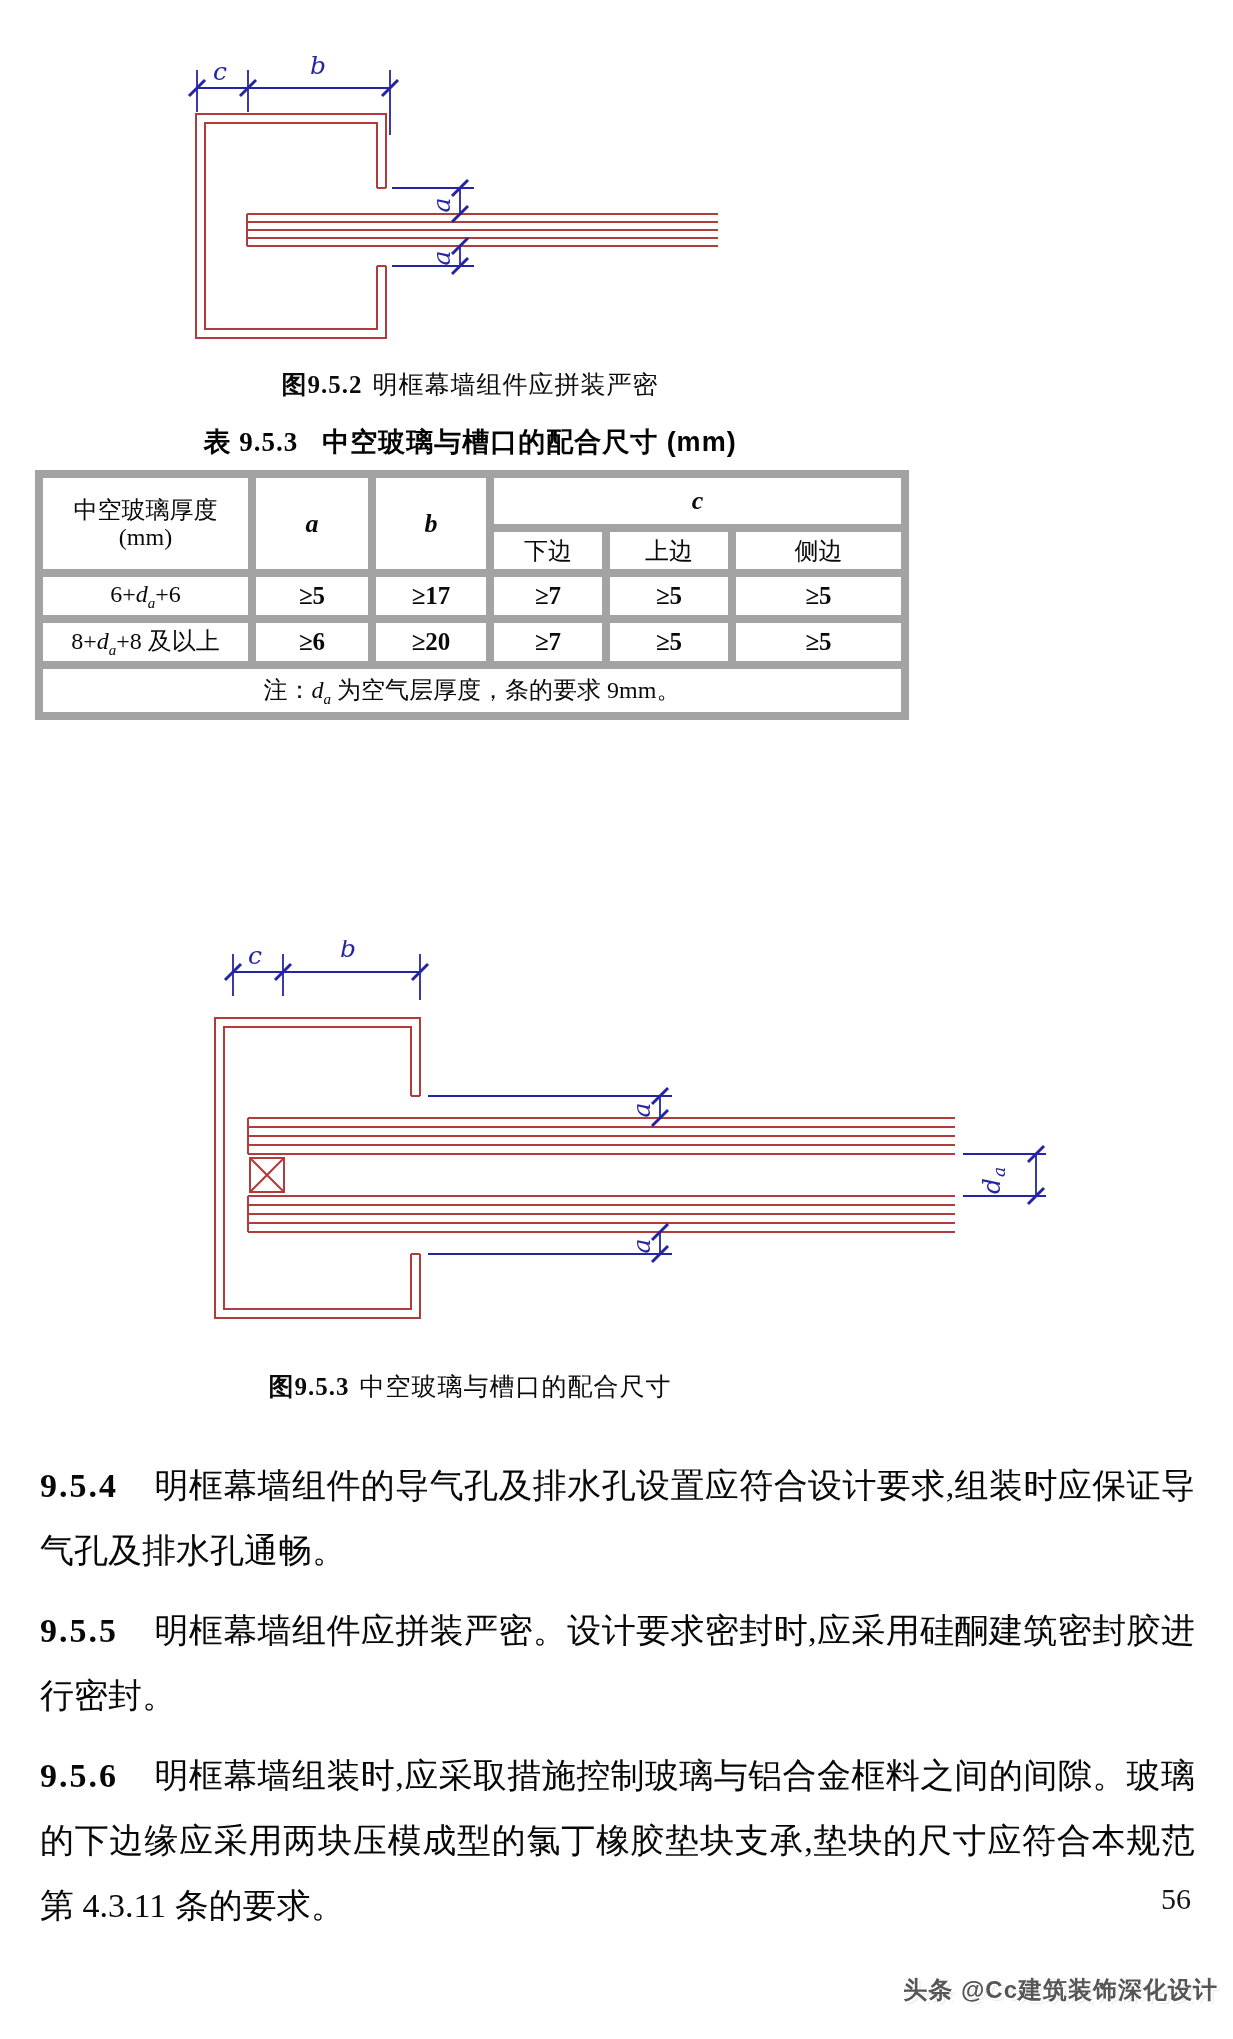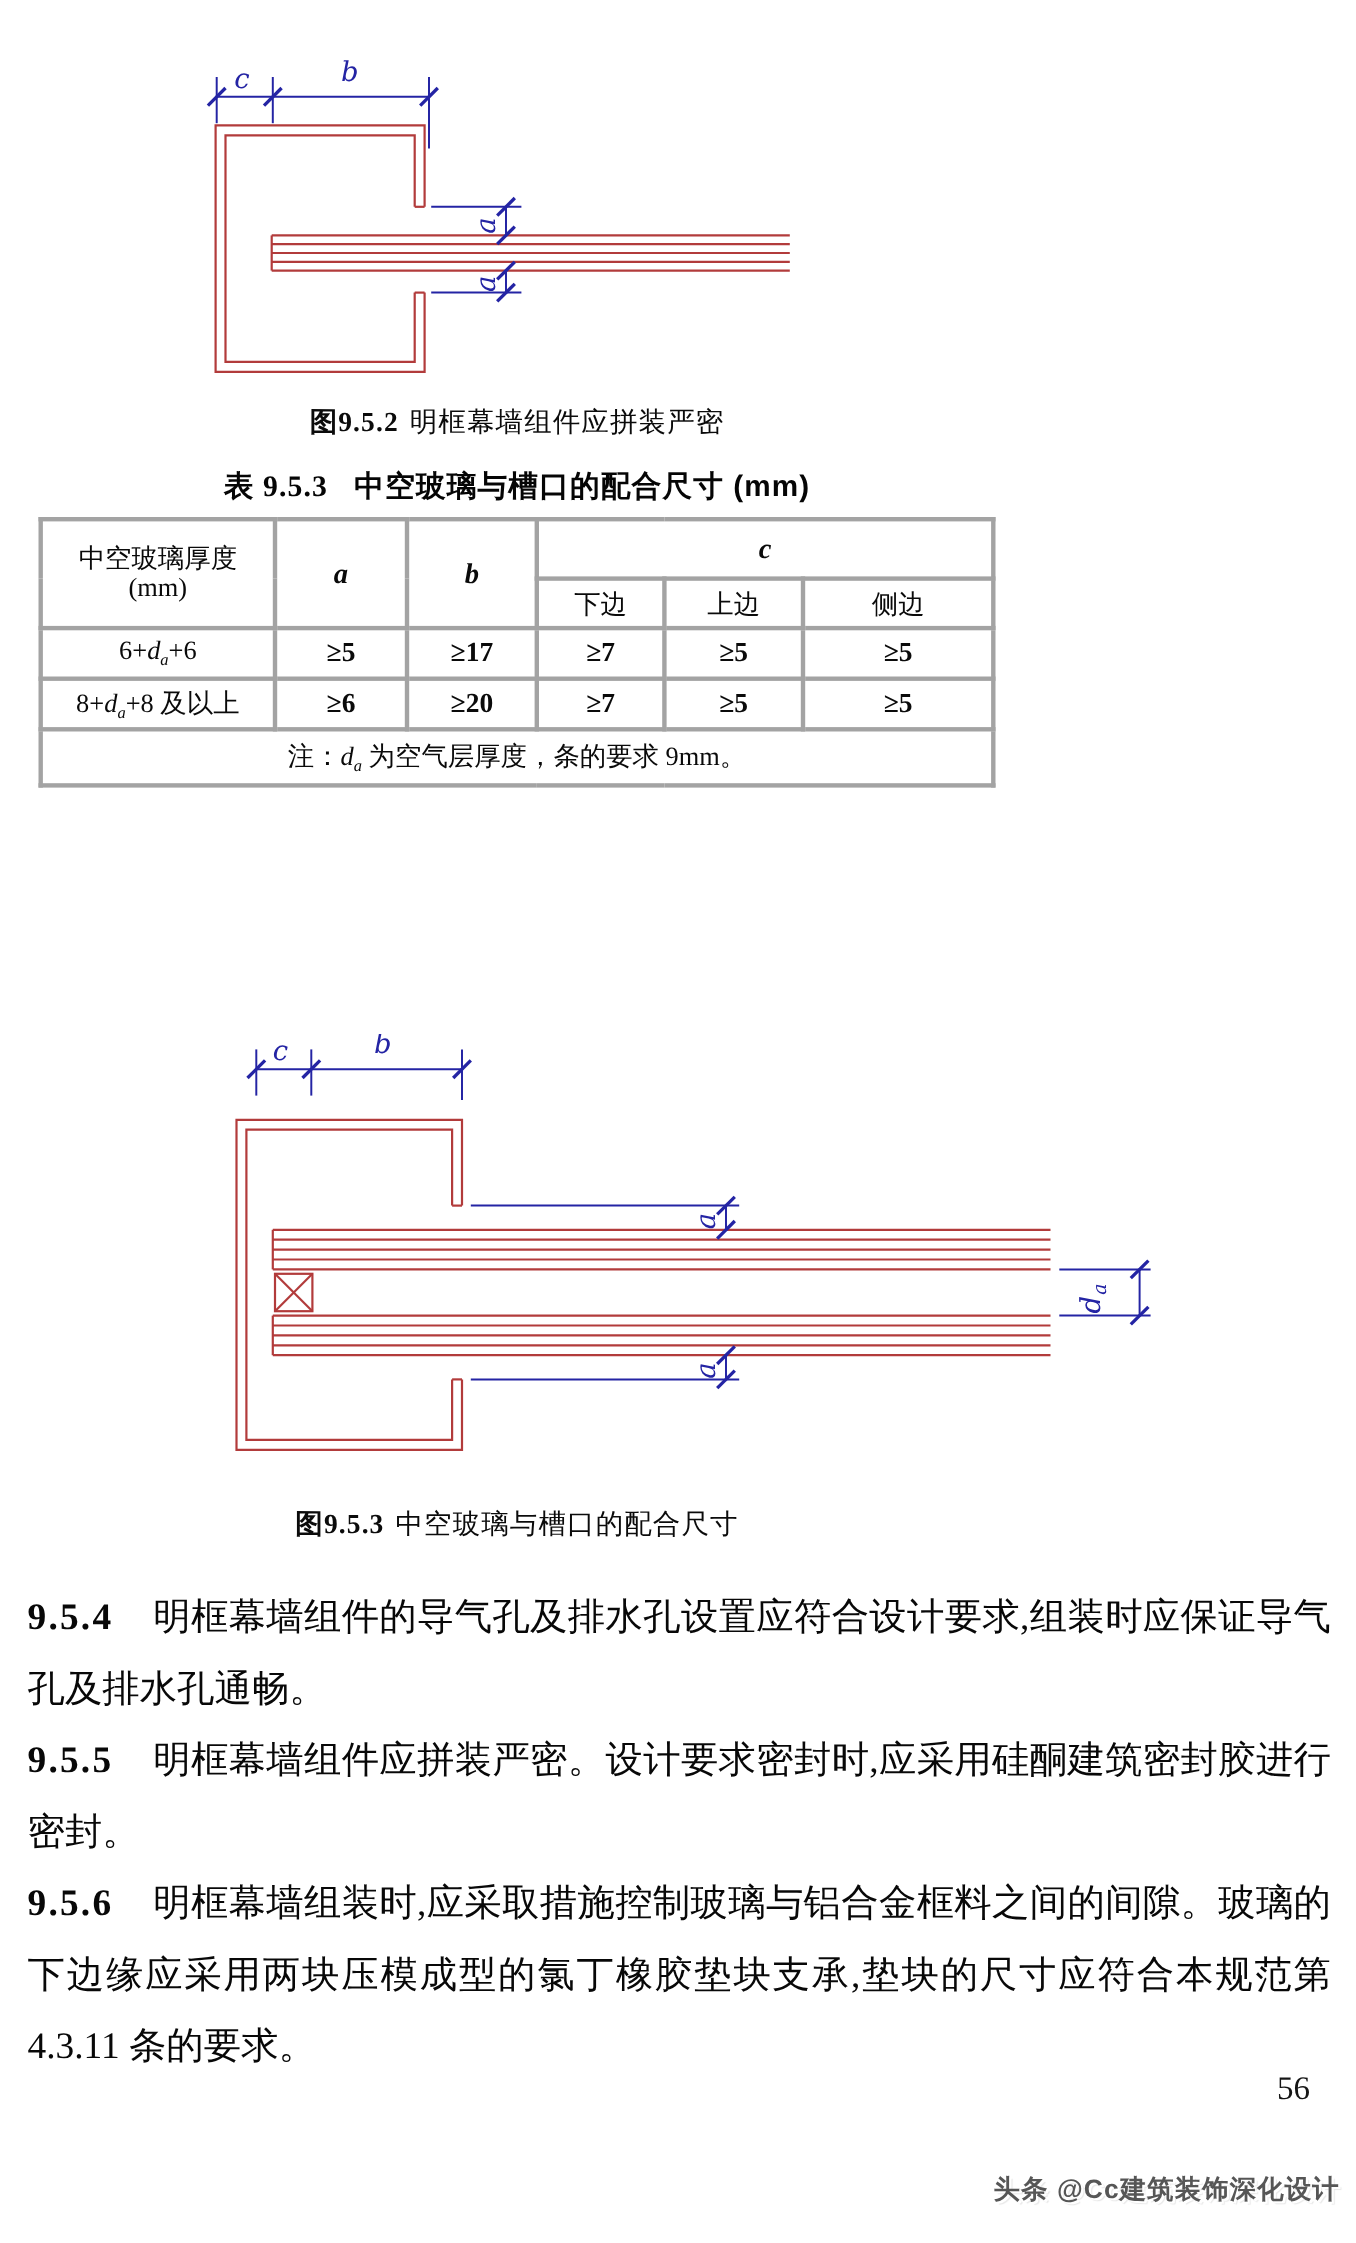--- a/index.html
+++ b/index.html
@@ -27,36 +27,36 @@
   }
   .table-title .tt-num{margin-right:24px;font-family:"Liberation Serif","DejaVu Serif",serif;}
 
   table.spec{
     position:absolute;left:35px;top:470px;width:866px;
     border-collapse:collapse;table-layout:fixed;
     border:4px solid #1a1a1a;
     font-size:24px;color:#0a0a0a;
   }
   table.spec td{
-    border:4px solid #a3a3a3;text-align:center;vertical-align:middle;
+    border:8px solid #a3a3a3;text-align:center;vertical-align:middle;
     padding:0;font-family:"Liberation Serif","DejaVu Serif",serif;
   }
   td.sym{font-style:italic;font-weight:bold;font-size:26px;font-family:"DejaVu Serif",serif;}
   td.val{font-weight:bold;font-size:25px;}
   tr.h1{height:54px;} tr.h2{height:45px;} tr.d{height:46px;} tr.noter{height:51px;}
   td.thick{font-size:24px;line-height:27px;}
   td.notecell{text-align:left;padding-left:30px;font-size:24px;}
   sub.dsub{font-style:italic;font-size:15px;}
   .dit{font-style:italic;}
 
   .bodytext{
     position:absolute;left:25px;top:1438px;width:1185px;
     font-size:34px;line-height:65px;text-align:justify;color:#080808;
   }
-  .bodytext p{margin:0;}
+  .bodytext p{margin:15px;}
   .pnum{font-weight:bold;font-family:"Liberation Serif","DejaVu Serif",serif;margin-right:36px;letter-spacing:2px;}
 
   .pageno{
     position:absolute;top:1882px;right:42px;
     font-size:30px;font-family:"Liberation Serif","DejaVu Serif",serif;color:#151515;
   }
   .watermark{
     position:absolute;top:1974px;right:15px;
     font-family:"Liberation Sans","DejaVu Sans",sans-serif;
     font-size:24px;font-weight:bold;color:#565656;letter-spacing:1px;

